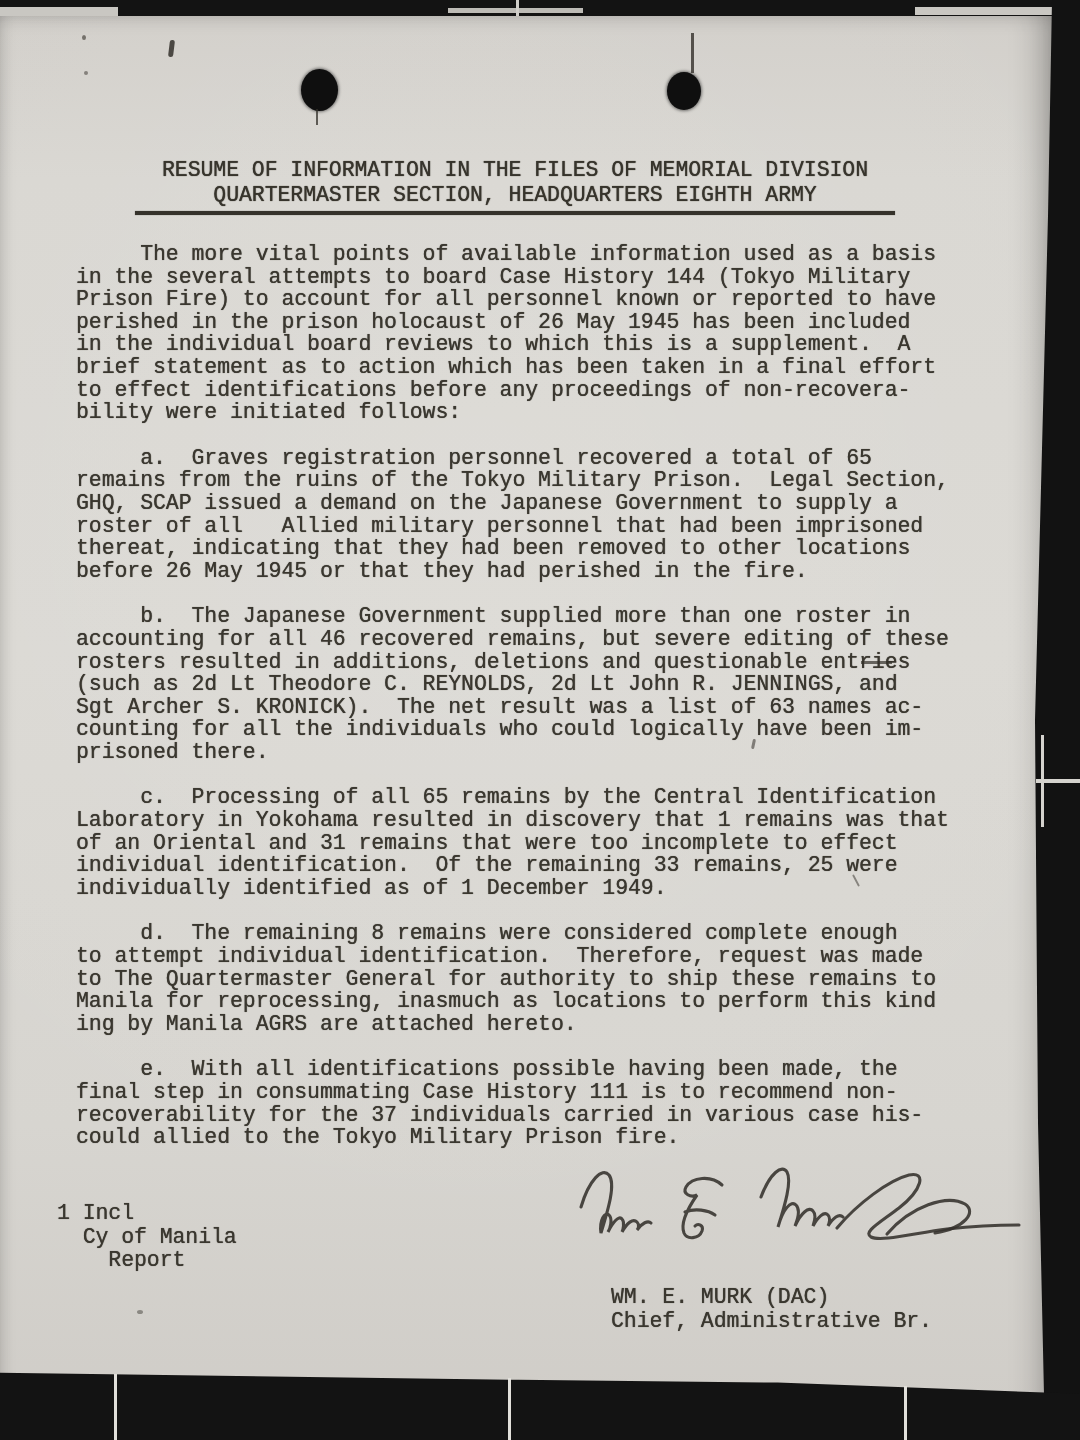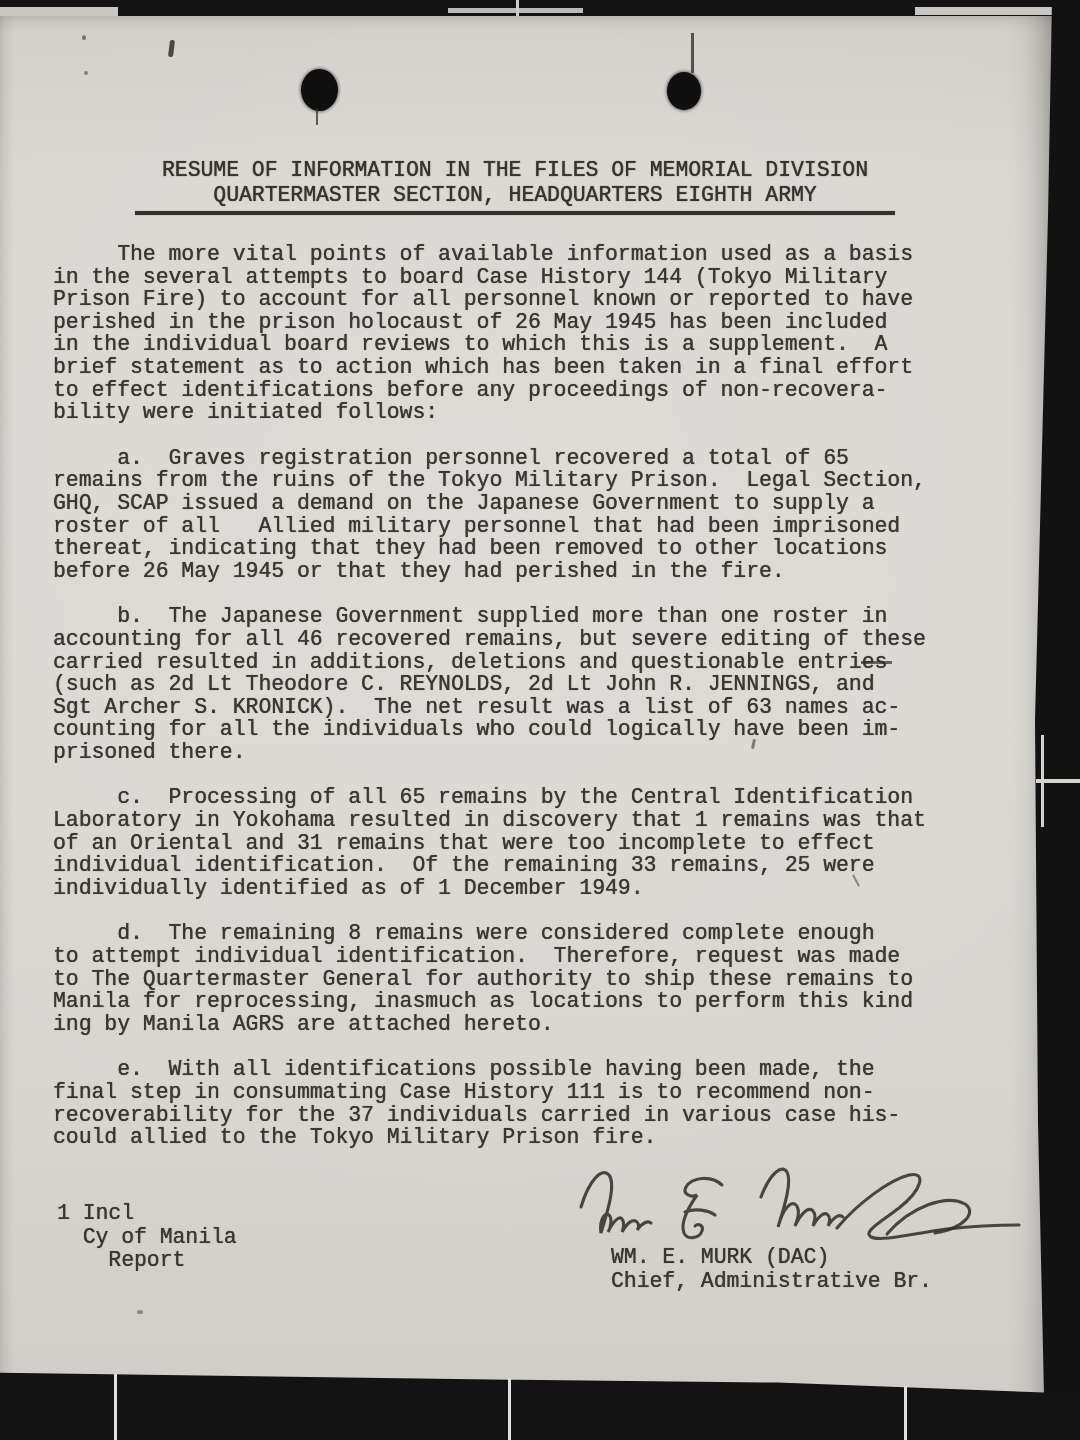--- a/index.html
+++ b/index.html
@@ -27,26 +27,26 @@
   .ln{white-space:pre;font-size:21.4px;line-height:22.6px;}
   
   .doc-title{position:absolute;left:80px;top:152px;width:870px;text-align:center;}
   .t-line{
     white-space:pre;font-size:21.4px;line-height:25px;color:#37342c;
     text-shadow:0 0 0.9px rgba(48,45,38,0.9), 0.5px 0.4px 0.7px rgba(48,45,38,0.4);
   }
   .t-underline{width:760px;height:3.5px;margin:3px auto 0 auto;background:#35322b;
     box-shadow:0 0 1px rgba(40,38,32,0.8);}
   
-  .doc-body{position:absolute;left:53px;top:237px;width:960px;}
+  .doc-body{position:absolute;left:76px;top:237px;width:960px;}
   .para + .para{margin-top:23px;}
   
   .encl{position:absolute;left:57px;top:1196px;}
   .encl .ln{line-height:23.5px;}
-  .sig-block{position:absolute;left:611px;top:1240px;}
+  .sig-block{position:absolute;left:611px;top:1280px;}
   .sig-block .ln{line-height:23.5px;}
   .sig-script{position:absolute;left:575px;top:1156px;width:450px;height:108px;}
   .sig-script path{fill:none;stroke:#34312c;stroke-width:3.1;stroke-linecap:round;opacity:0.88;}
   
   .hole{position:absolute;background:#0f0f0f;border-radius:50%;
     box-shadow:0 0 3px 1px rgba(25,25,25,0.55);}
   .hole-1{left:301px;top:63px;width:37px;height:42px;}
   .hole-2{left:667px;top:66px;width:34px;height:38px;}
   .artifact{position:absolute;background:#33302a;}
   .a-exclaim{left:169px;top:34px;width:5px;height:17px;border-radius:3px;transform:rotate(7deg);opacity:.85;}
@@ -108,21 +108,21 @@
           <div class="ln">     a.  Graves registration personnel recovered a total of 65</div>
           <div class="ln">remains from the ruins of the Tokyo Military Prison.  Legal Section,</div>
           <div class="ln">GHQ, SCAP issued a demand on the Japanese Government to supply a</div>
           <div class="ln">roster of all   Allied military personnel that had been imprisoned</div>
           <div class="ln">thereat, indicating that they had been removed to other locations</div>
           <div class="ln">before 26 May 1945 or that they had perished in the fire.</div>
         </div>
       <div class="para">
           <div class="ln">     b.  The Japanese Government supplied more than one roster in</div>
           <div class="ln">accounting for all 46 recovered remains, but severe editing of these</div>
-          <div class="ln">carried resulted in additions, deletions and questionable entries</div>
+          <div class="ln">rosters resulted in additions, deletions and questionable entries</div>
           <div class="ln">(such as 2d Lt Theodore C. REYNOLDS, 2d Lt John R. JENNINGS, and</div>
           <div class="ln">Sgt Archer S. KRONICK).  The net result was a list of 63 names ac-</div>
           <div class="ln">counting for all the individuals who could logically have been im-</div>
           <div class="ln">prisoned there.</div>
         </div>
       <div class="para">
           <div class="ln">     c.  Processing of all 65 remains by the Central Identification</div>
           <div class="ln">Laboratory in Yokohama resulted in discovery that 1 remains was that</div>
           <div class="ln">of an Oriental and 31 remains that were too incomplete to effect</div>
           <div class="ln">individual identification.  Of the remaining 33 remains, 25 were</div>

